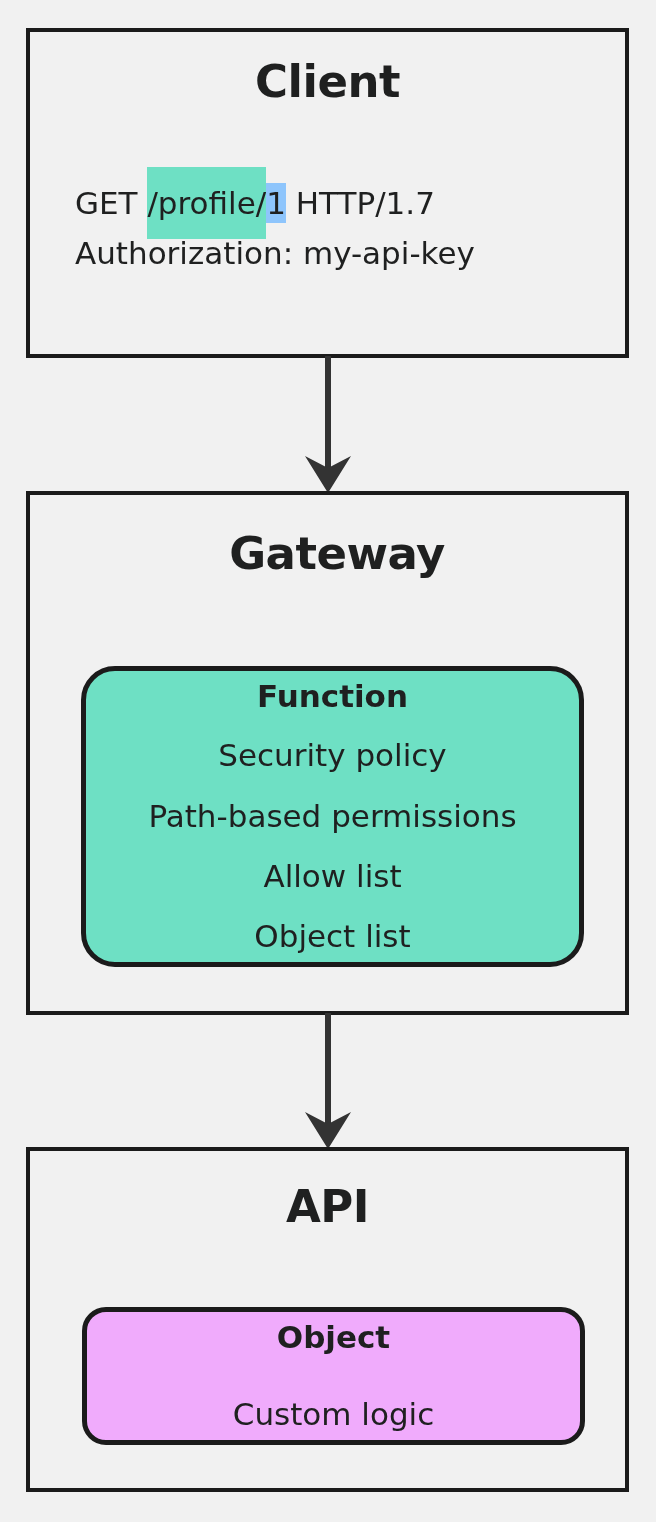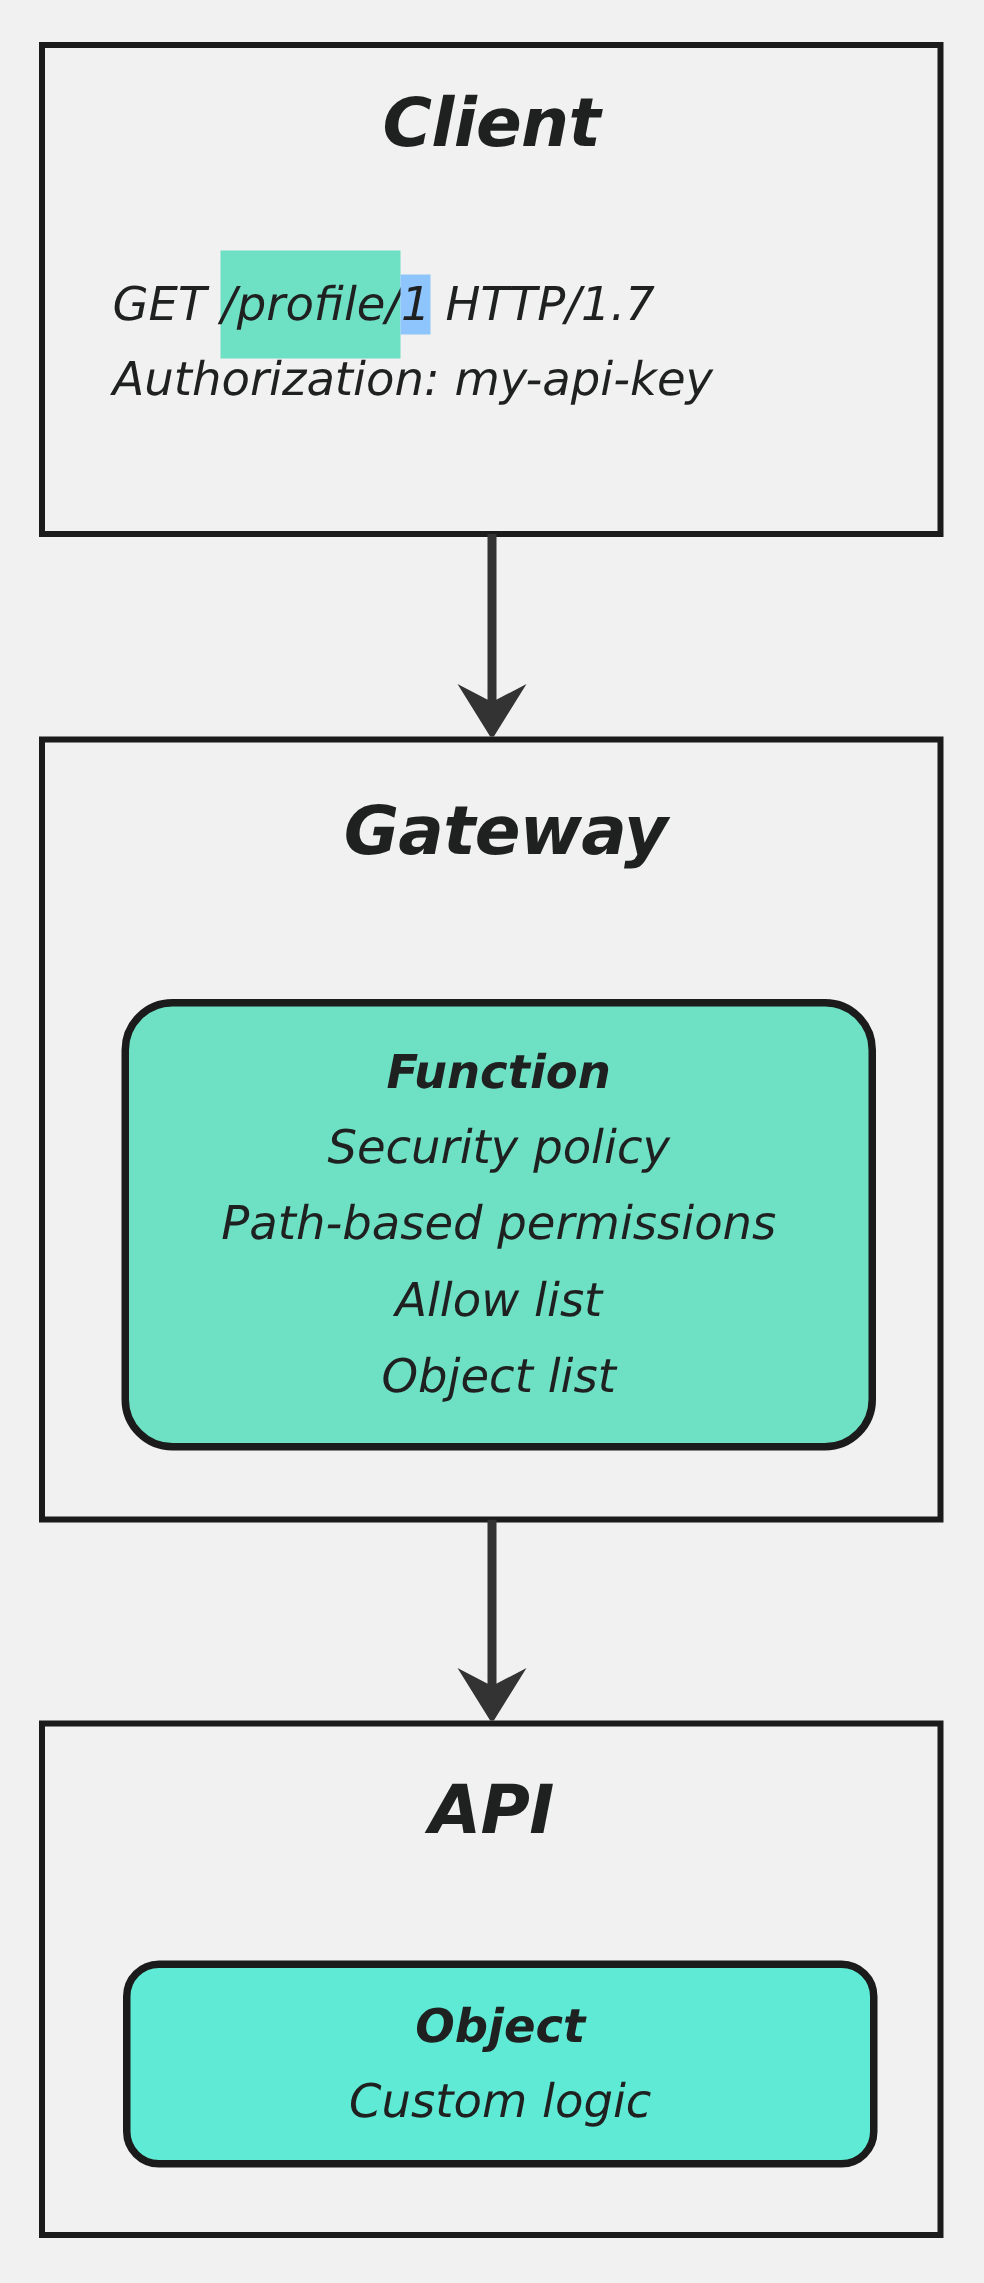--- a/index.html
+++ b/index.html
@@ -23,21 +23,20 @@
     width: 656px;
     height: 1522px;
   }
 
   
   .node {
     position: absolute;
     box-sizing: border-box;
     background: #f1f1f1;
     border: 4px solid #1b1b1b;
-    font-style: italic;
   }
   #node-client  { left: 26px; top: 28px;   width: 603px; height: 330px; }
   #node-gateway { left: 26px; top: 491px;  width: 603px; height: 524px; }
   #node-api     { left: 26px; top: 1147px; width: 603px; height: 345px; }
 
   .node-title {
     position: absolute;
     left: 0; right: 0;
     text-align: center;
     font-weight: bold;
@@ -74,36 +73,36 @@
   
   .panel {
     position: absolute;
     box-sizing: border-box;
     border: 5px solid #1b1b1b;
     text-align: center;
     color: #1f2020;
     display: flex;
     flex-direction: column;
     align-items: center;
-    justify-content: center;
+    justify-content: space-between;
   }
   #panel-function {
     left: 51px;
     top: 171px;
     width: 503px;
     height: 301px;
     background: #6ee0c4;
     border-radius: 34px;
   }
   #panel-object {
     left: 52px;
     top: 156px;
     width: 503px;
     height: 138px;
-    background: #5eead4;
+    background: #f0abfc;
     border-radius: 24px;
   }
   .panel-title {
     font-weight: bold;
     font-size: 31px;
     line-height: 50px;
     white-space: nowrap;
   }
   .panel-line {
     font-size: 31px;

